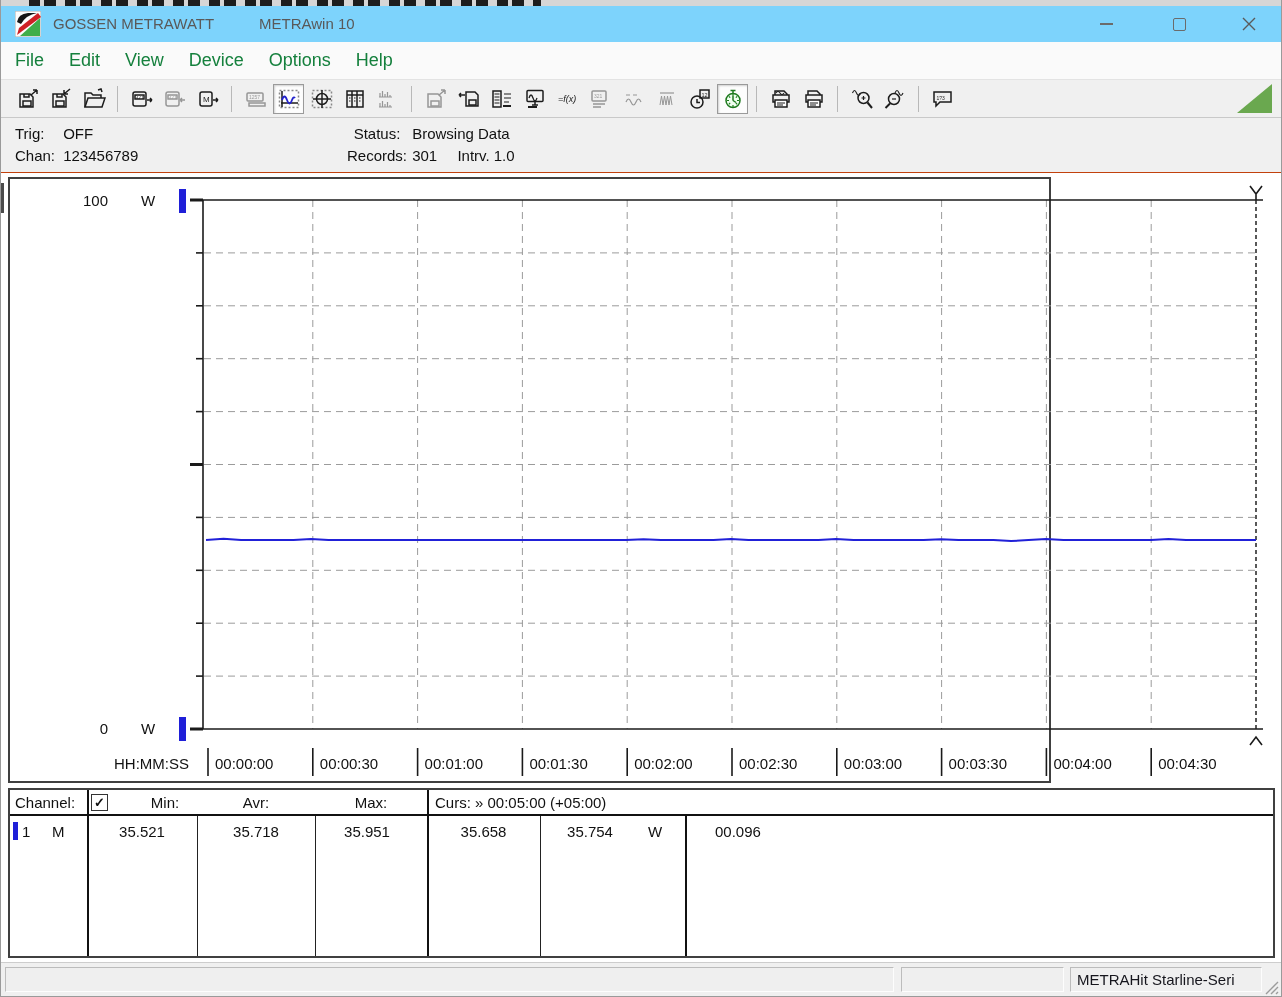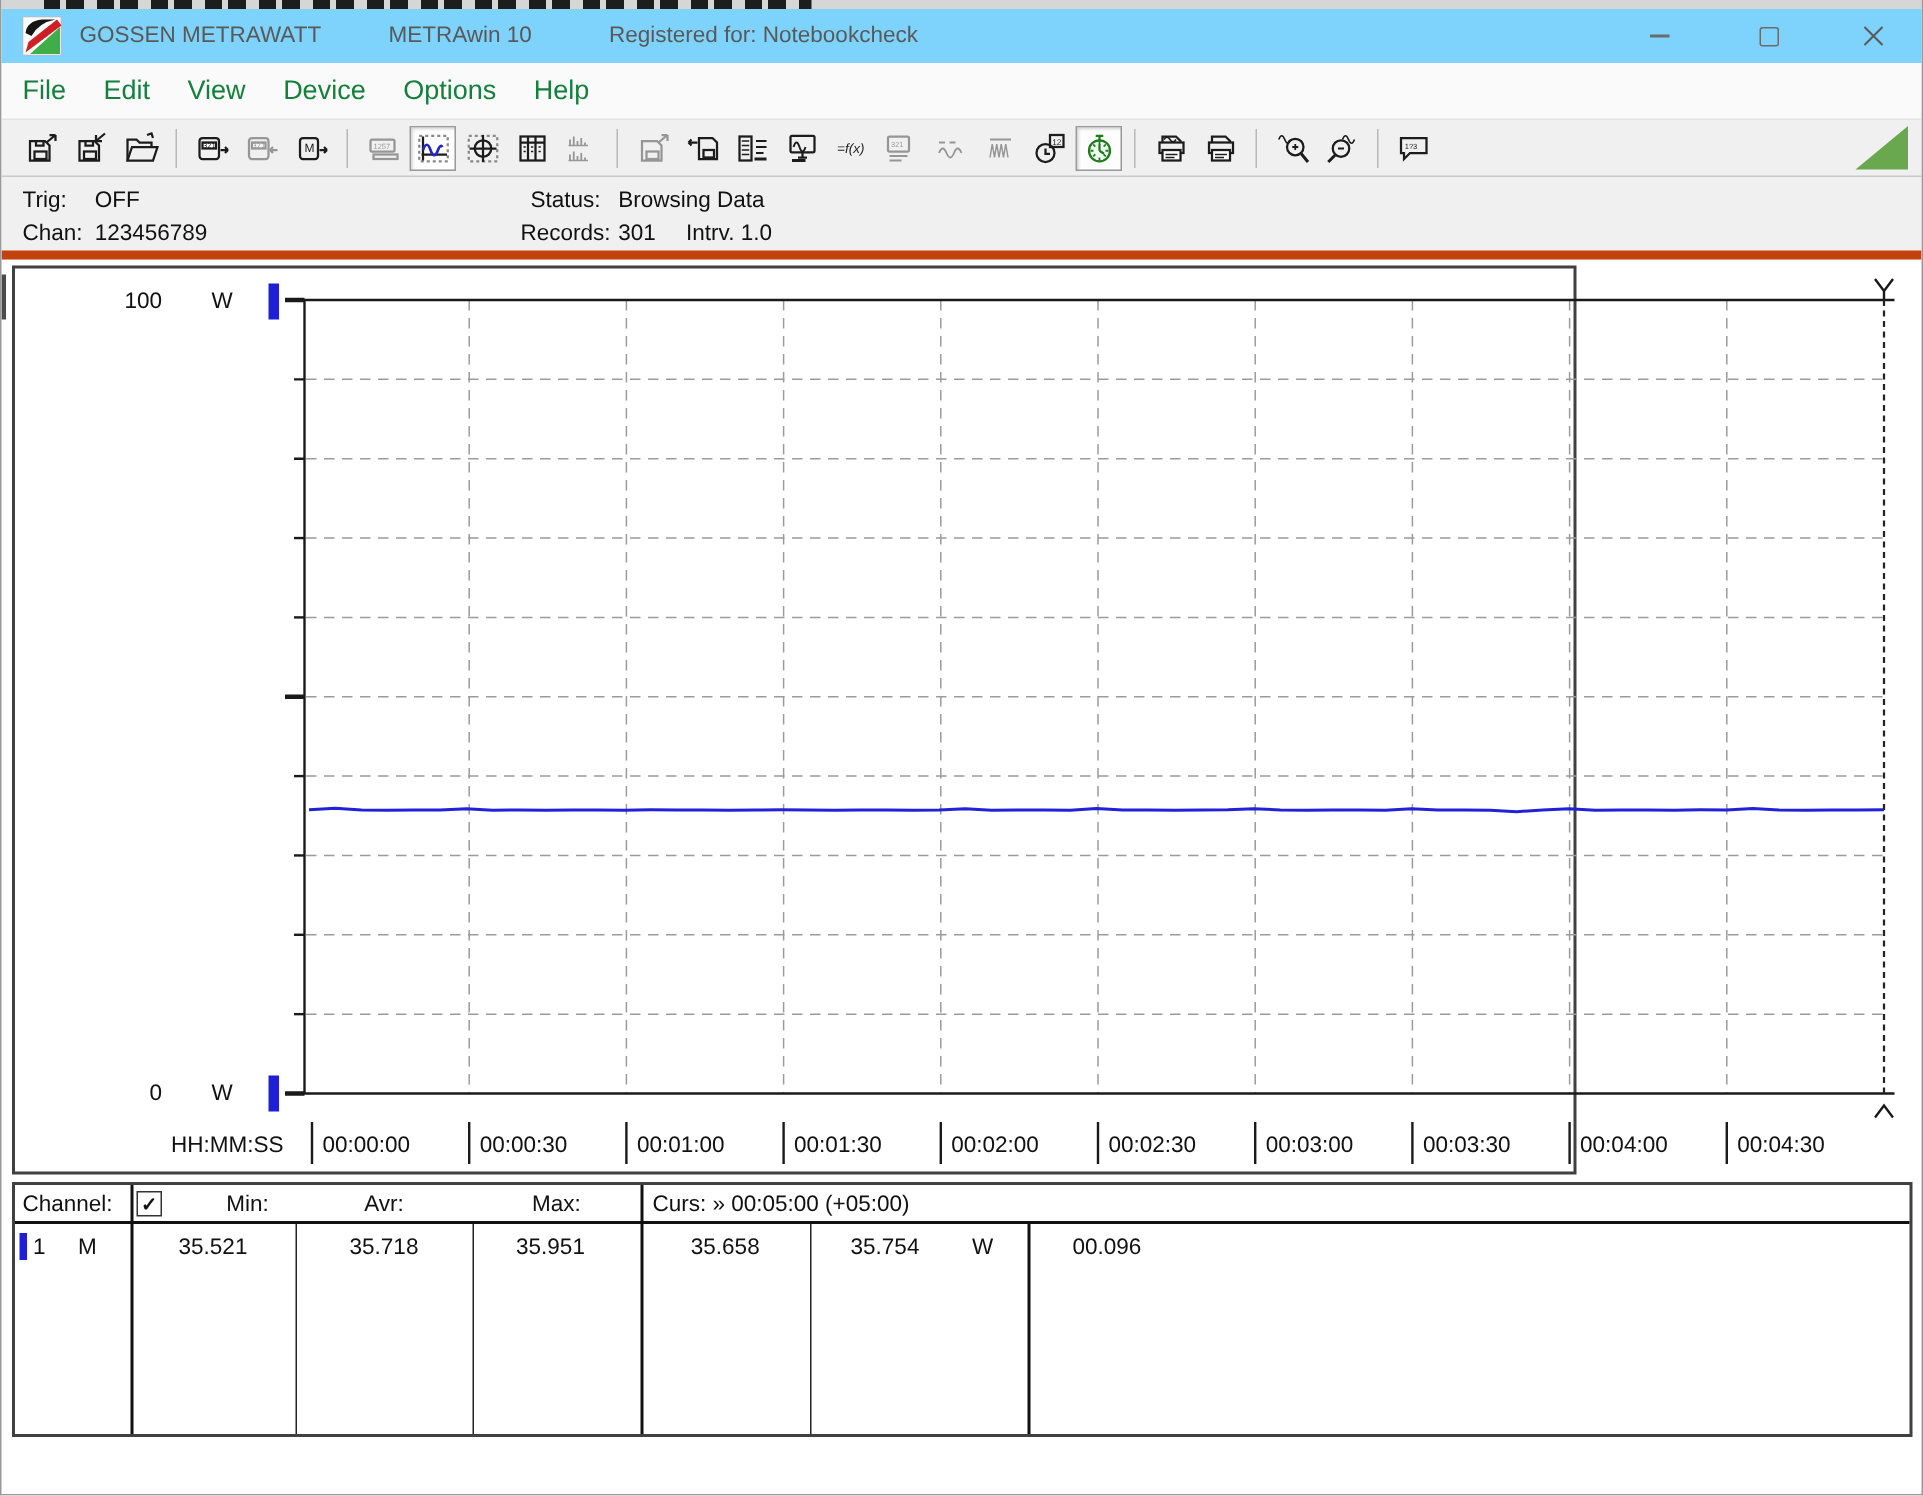--- a/index.html
+++ b/index.html
@@ -28,21 +28,21 @@
   .tb-wrap{position:absolute;left:10px;top:1px;height:36px;display:flex;align-items:center;}
   .tb-btn{width:31px;height:30px;display:flex;align-items:center;justify-content:center;border:1px solid transparent;
           background:transparent;padding:0;margin:0 1px;color:#1c1c1c;}
   .tb-btn.pressed{background:#fdfdfd;border:1px solid #9a9a9a;box-shadow:inset 1px 1px 2px rgba(0,0,0,.18);}
   .tb-btn.disabled{opacity:.42;filter:grayscale(1);}
   .tb-sep{width:1px;height:26px;background:#b8b8b8;margin:0 7px;display:inline-block;}
   .ic{display:flex;}
   .indicator{position:absolute;right:9px;top:4px;width:0;height:0;border-bottom:29px solid #6aa84f;border-left:35px solid transparent;}
   
   .statusline{position:absolute;left:0;top:118px;width:100%;height:55px;background:#f0f0f0;
-              border-bottom:6px solid #c2410c;box-sizing:border-box;font-size:15px;}
+              border-bottom:1px solid #c2410c;box-sizing:border-box;font-size:15px;}
   .sl-row{position:absolute;white-space:nowrap;}
   .sl-lab{display:inline-block;min-width:44px;}
   .sl-lab2{display:inline-block;min-width:62px;text-align:center;}
   
   .chart-panel{position:absolute;left:7px;top:177px;width:1043px;height:606px;background:#fff;
                border:2px solid #404040;box-sizing:border-box;}
   .chart-svg{position:absolute;left:0;top:0;}
   .grid{stroke:#9b9b9b;stroke-dasharray:7 5;stroke-width:1;}
   .ax{stroke:#1a1a1a;stroke-width:1.6;}
   .axmaj{stroke:#1a1a1a;stroke-width:3;}
@@ -89,21 +89,20 @@
     <span class="app-icon">
       <svg width="26" height="26" viewBox="0 0 26 26">
         <rect width="26" height="26" fill="#fdfdfd" stroke="#aaa" stroke-width="1"></rect>
         <path d="M2 11 Q3 3 13 2 L22 2 Q11 4 6 13 Z" fill="#151515"></path>
         <path d="M23 2 L4 17 L2 24 L26 6 Z" fill="#cf1f25"></path>
         <path d="M25 7 L25 25 L5 25 Z" fill="#3fae49"></path>
       </svg>
     </span>
     <span class="tb-txt" style="left:52px">GOSSEN METRAWATT</span>
     <span class="tb-txt" style="left:258px">METRAwin 10</span>
-    <span class="tb-txt" style="left:405px">Registered for: Notebookcheck</span>
     <button class="win-btn" style="left:1082px">
         <span class="glyph-min"></span>
       </button>
     <button class="win-btn" style="left:1155px">
         <span class="glyph-max"></span>
       </button>
     <button class="win-btn" style="left:1225px">
       <svg width="14" height="14" viewBox="0 0 14 14">
           <path d="M1 1 L13 13 M13 1 L1 13" stroke="#5a5a5a" stroke-width="1.4"></path>
         </svg>
@@ -492,14 +491,24 @@
       <span class="rc" style="left:705px">00.096</span>
     </div>
     <div class="vdiv thick" style="left:77px;top:0;height:166px"></div>
     <div class="vdiv thin" style="left:187px;top:26px;height:140px"></div>
     <div class="vdiv thin" style="left:305px;top:26px;height:140px"></div>
     <div class="vdiv thick" style="left:417px;top:0;height:166px"></div>
     <div class="vdiv thin" style="left:530px;top:26px;height:140px"></div>
     <div class="vdiv thick" style="left:675px;top:26px;height:140px"></div>
   </div>
 
+  <div class="statusbar">
+    <div class="sb-panel" style="left:4px;width:889px"></div>
+    <div class="sb-panel" style="left:900px;width:163px"></div>
+    <div class="sb-panel sb-dev" style="left:1069px;width:192px">
+      <span>METRAHit Starline-Seri</span>
+    </div>
+    <svg class="grip" width="16" height="16" viewBox="0 0 16 16">
+      <path d="M15 3 L3 15 M15 8 L8 15 M15 13 L13 15" stroke="#9c9c9c" stroke-width="1.4" fill="none"></path>
+    </svg>
+  </div>
 
 </div>
 
 </body></html>

